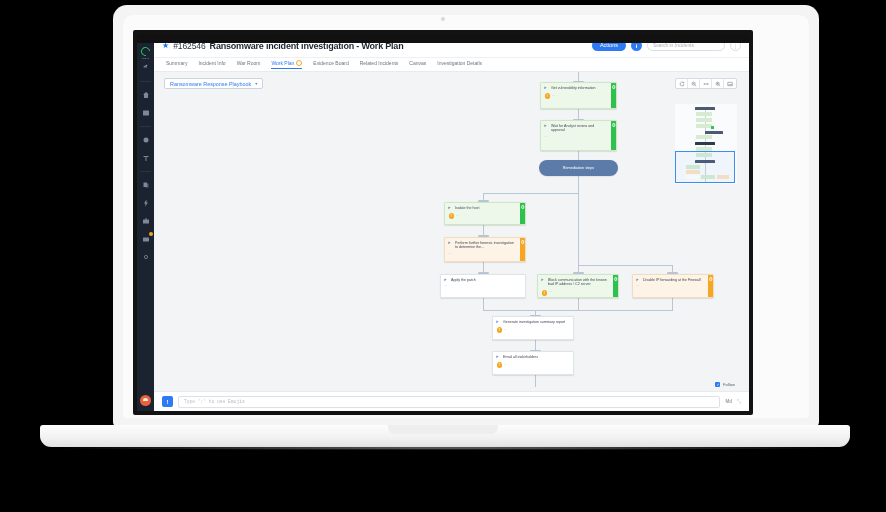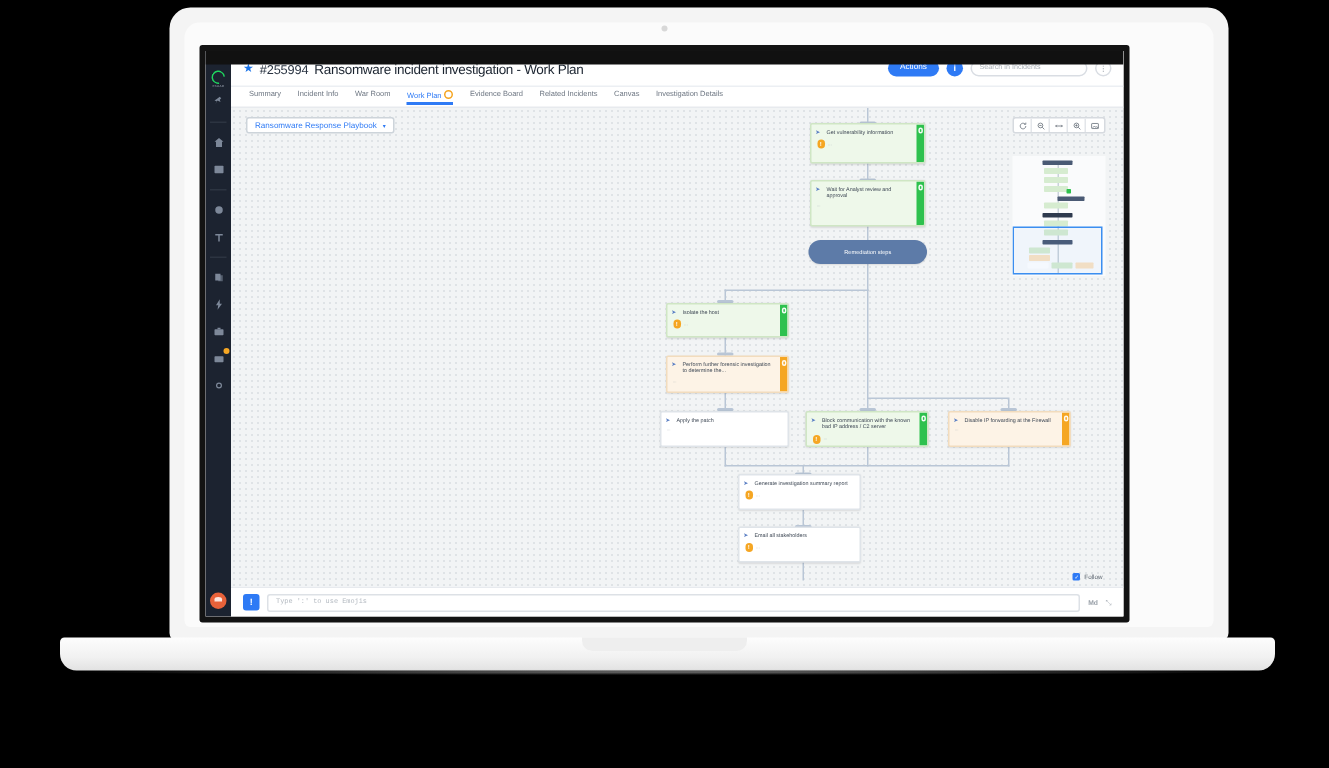--- a/index.html
+++ b/index.html
@@ -90,21 +90,21 @@
   
   .main { flex:1; display:flex; flex-direction:column; min-width:0; background:#fff; }
 
   
   .hdr {
     height:24px; display:flex; align-items:center; padding:0 8px;
     border-bottom:1px solid #eceff3; background:#fff; flex:0 0 24px;
   }
   .star { color:#1a73e8; font-size:8px; margin-right:4px; }
   .inc-id { font-size:8.5px; color:#2b3543; margin-right:4px; letter-spacing:-.1px; }
-  .inc-title { font-size:9px; font-weight:normal; color:#1b2430; letter-spacing:-.2px; white-space:nowrap; }
+  .inc-title { font-size:9px; font-weight:bold; color:#1b2430; letter-spacing:-.2px; white-space:nowrap; }
   .hdr-right { margin-left:auto; display:flex; align-items:center; gap:5px; }
   .btn-actions {
     background:#2e7af5; color:#fff; font-size:5.5px; border-radius:8px;
     padding:3px 8px; line-height:1; white-space:nowrap;
   }
   .circle-i {
     width:11px; height:11px; border-radius:50%; background:#2e7af5; color:#fff;
     font-size:6px; display:flex; align-items:center; justify-content:center;
     font-weight:bold;
   }
@@ -320,21 +320,21 @@
             <circle cx="8" cy="8" r="3.2" fill="none" stroke="#7d8899" stroke-width="1.6"></circle>
           </svg>
       </div>
       <div class="rail-avatar"></div>
     </div>
 
     <div class="main">
 
       <div class="hdr">
         <span class="star">★</span>
-        <span class="inc-id">#255994</span>
+        <span class="inc-id">#162546</span>
         <span class="inc-title">Ransomware incident investigation - Work Plan</span>
         <div class="hdr-right">
           <div class="btn-actions">Actions</div>
           <div class="circle-i">i</div>
           <div class="search-box">
             <span>Search in Incidents</span>
           </div>
           <div class="circle-btn">⋮</div>
         </div>
       </div>

